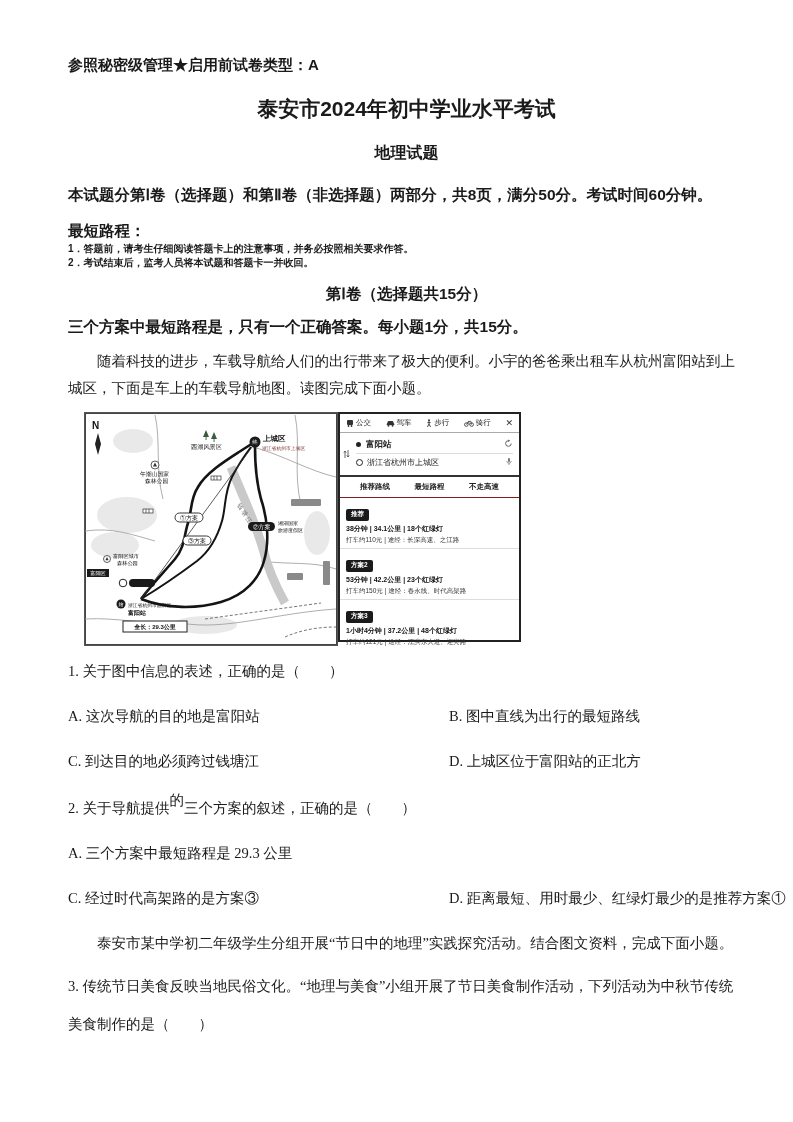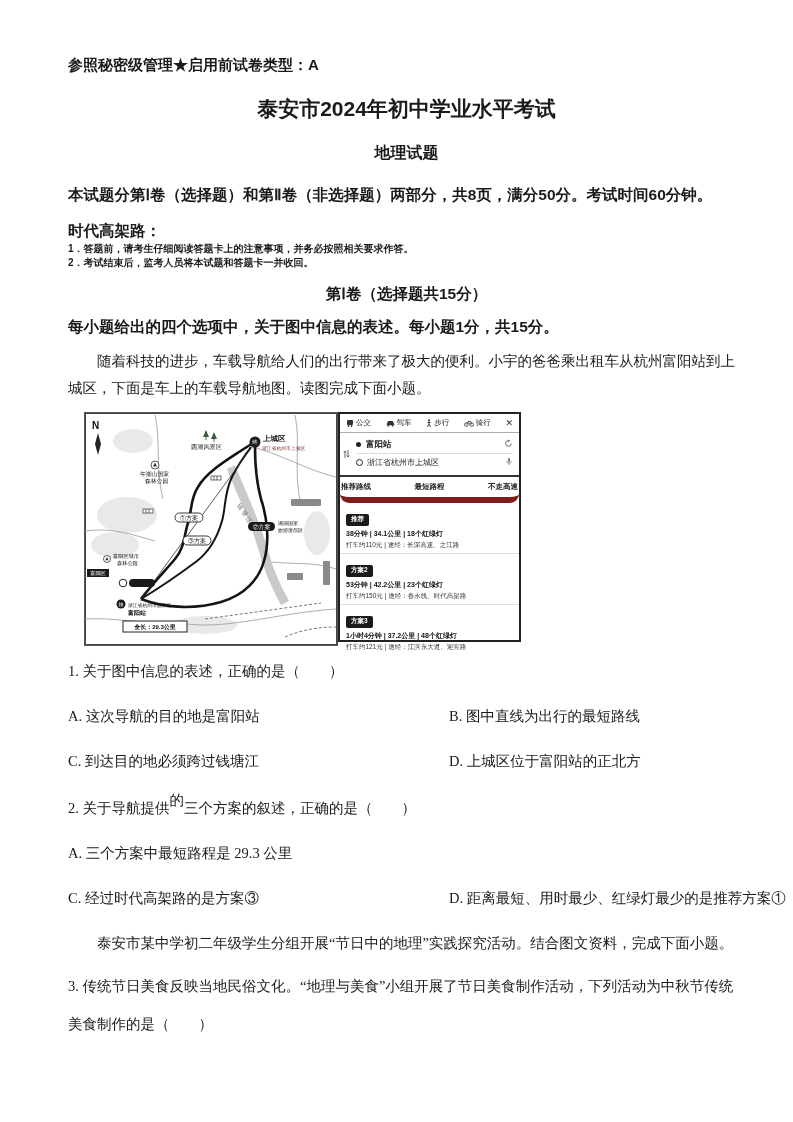--- a/index.html
+++ b/index.html
@@ -26,22 +26,22 @@
   .mode{display:flex;align-items:center;gap:2px;}
   .p-close{font-size:9px;color:#333;}
   .p-inputs{position:relative;padding:3px 6px 4px 16px;border-bottom:2px solid #333;}
   .swap-gutter{position:absolute;left:3px;top:13px;}
   .input-row{display:flex;align-items:center;height:17px;font-size:8px;color:#222;}
   .row-sep{border-bottom:1px solid #ddd;}
   .dot-from{width:5px;height:5px;border-radius:50%;background:#222;margin-right:5px;flex:0 0 auto;}
   .dot-to{width:5px;height:5px;border-radius:50%;background:#fff;border:1px solid #222;margin-right:4px;flex:0 0 auto;}
   .from-text{font-weight:700;font-size:8.5px;}
   .right-ic{margin-left:auto;}
-  .p-tabs{display:flex;justify-content:space-between;padding:5px 1px;font-size:7.5px;
-          font-weight:700;color:#222;border-bottom:6px solid #7f1d1d;border-radius:9px;}
+  .p-tabs{display:flex;justify-content:space-between;padding:5px 20px;font-size:7.5px;
+          font-weight:700;color:#222;border-bottom:1px solid #7f1d1d;}
   .route{padding:4px 6px 3px;border-bottom:1px solid #ddd;}
   .route:last-child{border-bottom:none;}
   .badge{display:inline-block;background:#1a1a1a;color:#fff;font-size:6.5px;
          padding:1.5px 5px;border-radius:2px;font-weight:700;}
   .r-stats{font-size:7px;font-weight:700;margin-top:3px;color:#111;white-space:nowrap;}
   .r-detail{font-size:6.5px;margin-top:2.5px;color:#333;white-space:nowrap;}
   
   .q-stem{font-size:14.5px;margin-top:16px;}
   .opt-row{display:flex;margin-top:26px;font-size:14.5px;gap:36px;}
   .opt{white-space:nowrap;}
@@ -55,26 +55,26 @@
 <body>
 
 <div class="page">
   <div class="content">
 
     <div class="security hei">参照秘密级管理★启用前试卷类型：A</div>
     <div class="title hei">泰安市2024年初中学业水平考试</div>
     <div class="subtitle hei">地理试题</div>
 
     <div class="intro hei">本试题分第Ⅰ卷（选择题）和第Ⅱ卷（非选择题）两部分，共8页，满分50分。考试时间60分钟。</div>
-    <div class="notice-title hei">时代高架路：</div>
+    <div class="notice-title hei">最短路程：</div>
     <div class="notice hei">1．答题前，请考生仔细阅读答题卡上的注意事项，并务必按照相关要求作答。</div>
     <div class="notice hei">2．考试结束后，监考人员将本试题和答题卡一并收回。</div>
 
     <div class="sec-title hei">第Ⅰ卷（选择题共15分）</div>
-    <div class="sec-note hei">每小题给出的四个选项中，关于图中信息的表述。每小题1分，共15分。</div>
+    <div class="sec-note hei">三个方案中最短路程是，只有一个正确答案。每小题1分，共15分。</div>
     <div class="passage">随着科技的进步，车载导航给人们的出行带来了极大的便利。小宇的爸爸乘出租车从杭州富阳站到上城区，下面是车上的车载导航地图。读图完成下面小题。</div>
 
     <div class="figure">
 
       <svg class="mapbox" width="252" height="232" viewBox="0 0 252 232" xmlns="http://www.w3.org/2000/svg">
         <rect x="0.5" y="0.5" width="251" height="231" fill="#fff" stroke="#444"></rect>
 
         <g fill="#e9e9e9">
           <ellipse cx="42" cy="102" rx="30" ry="18"></ellipse>
           <ellipse cx="30" cy="132" rx="24" ry="13"></ellipse>

